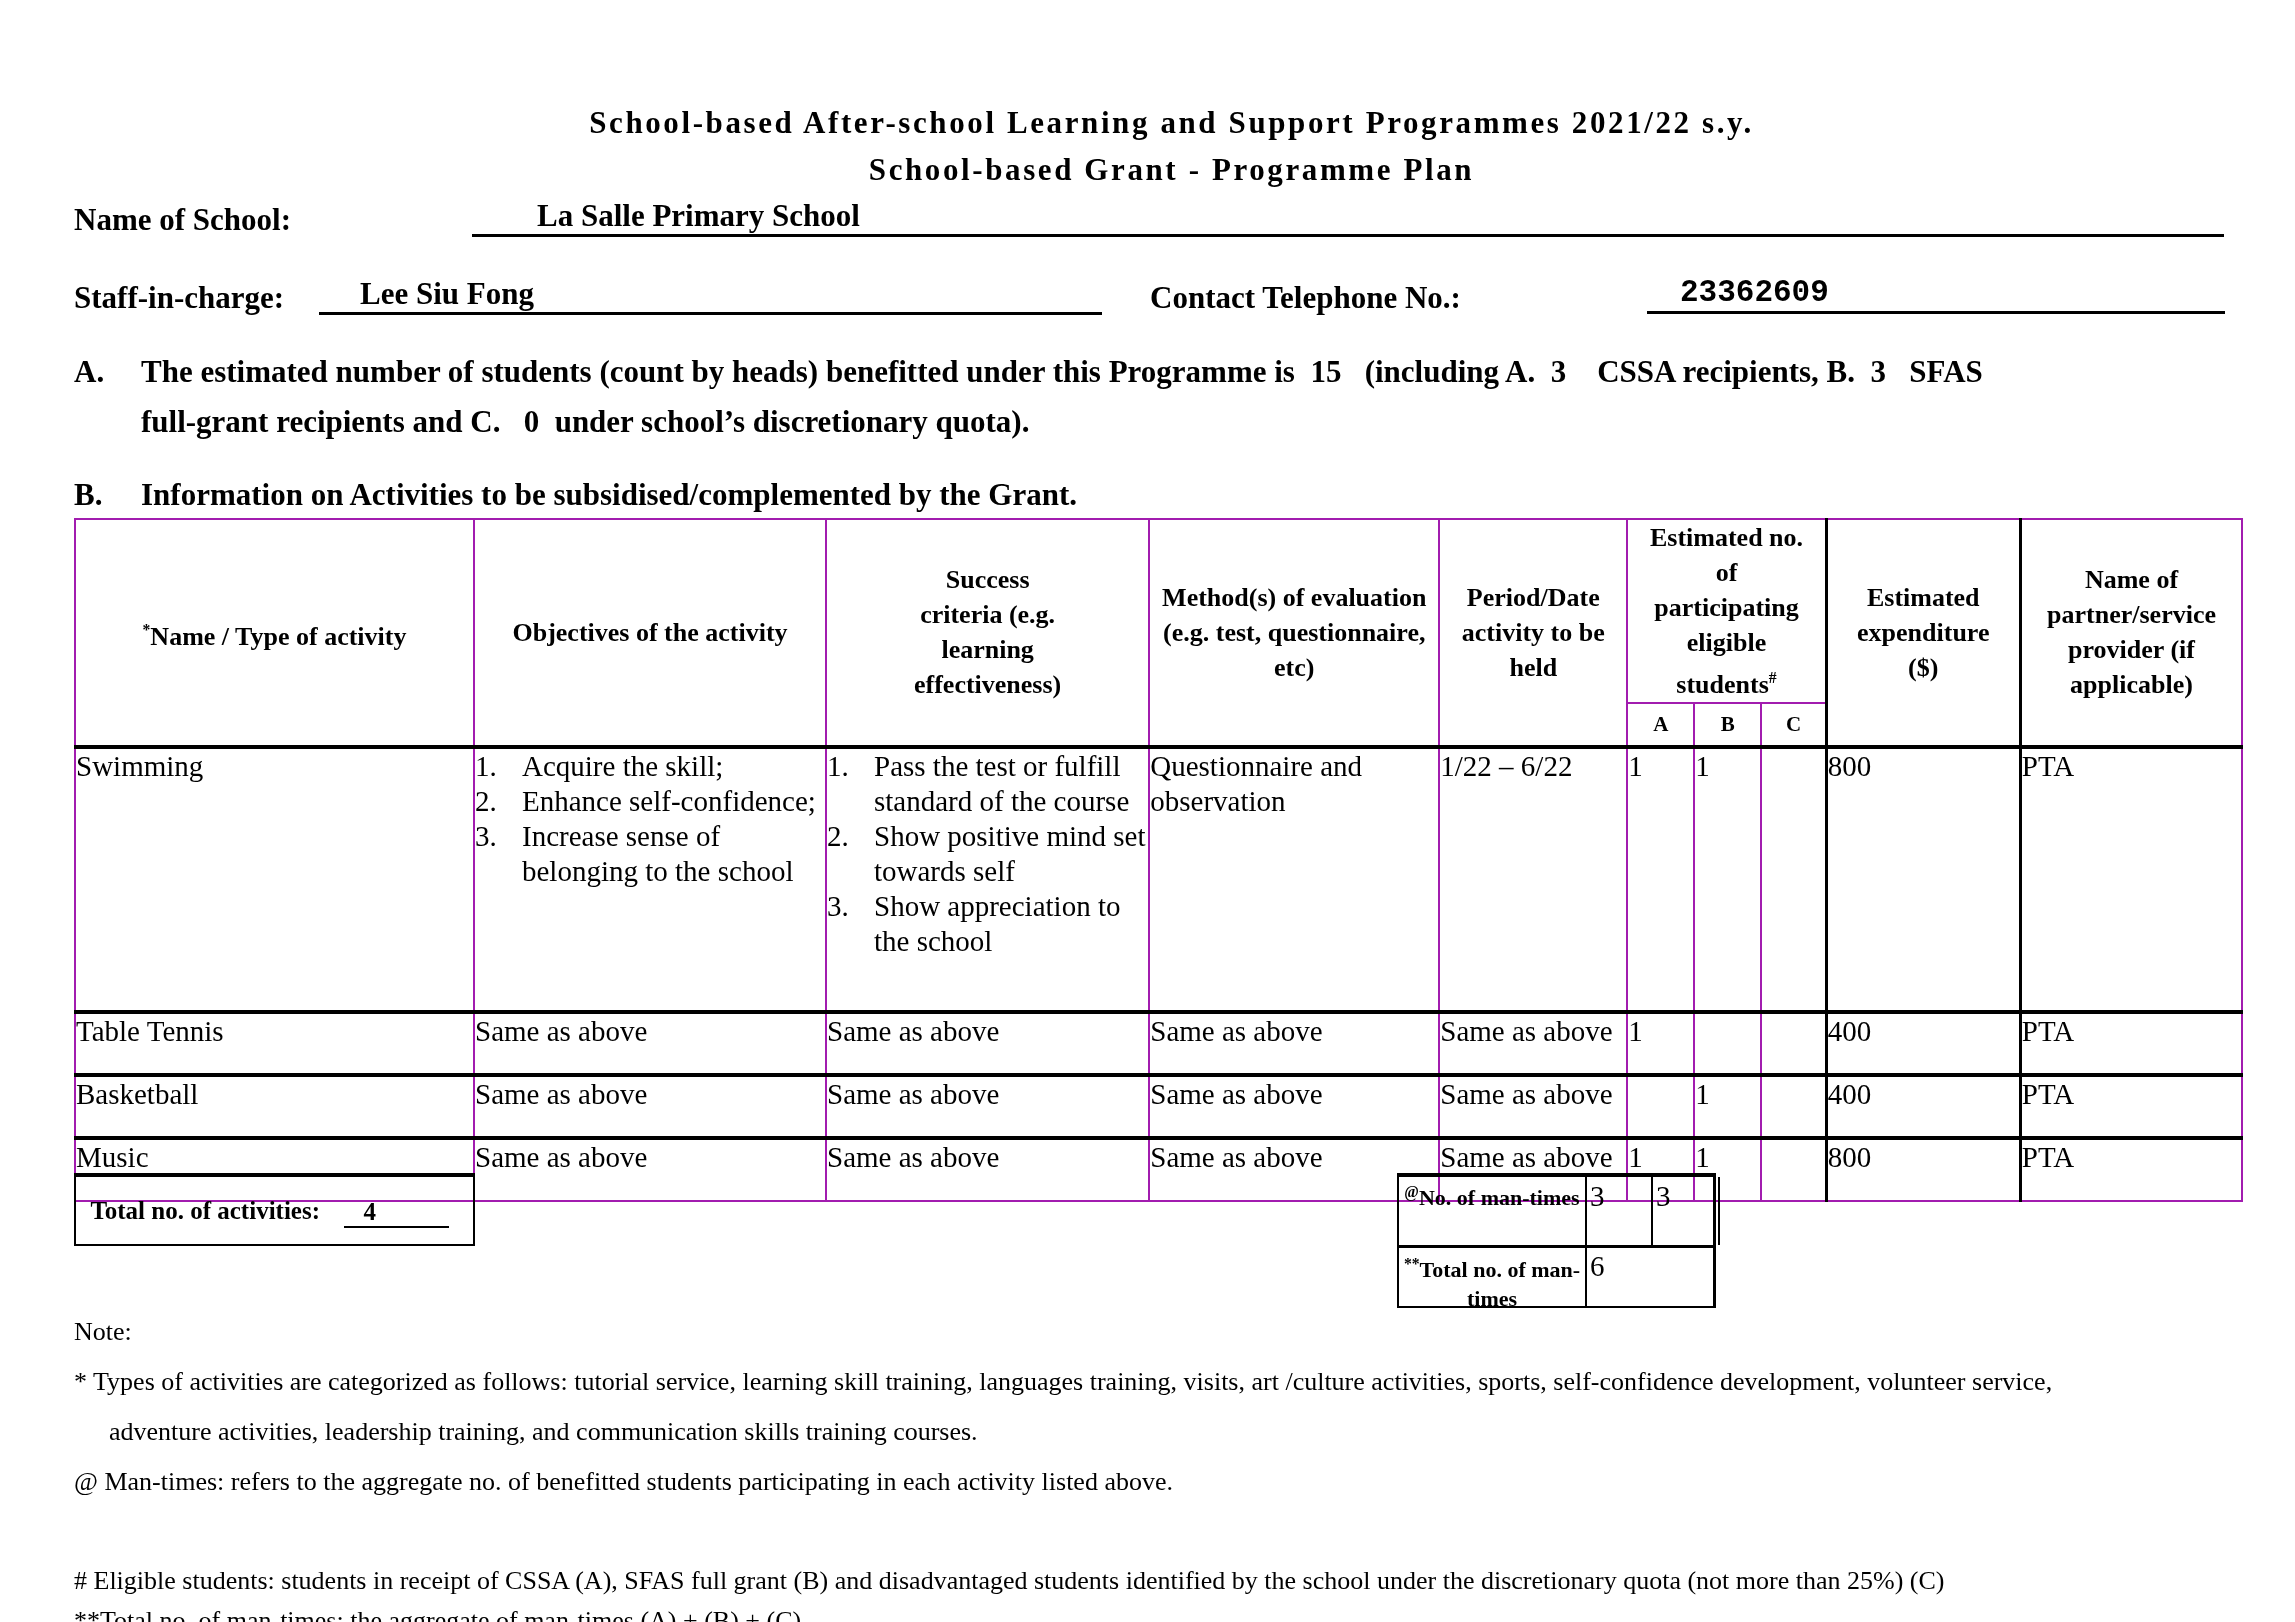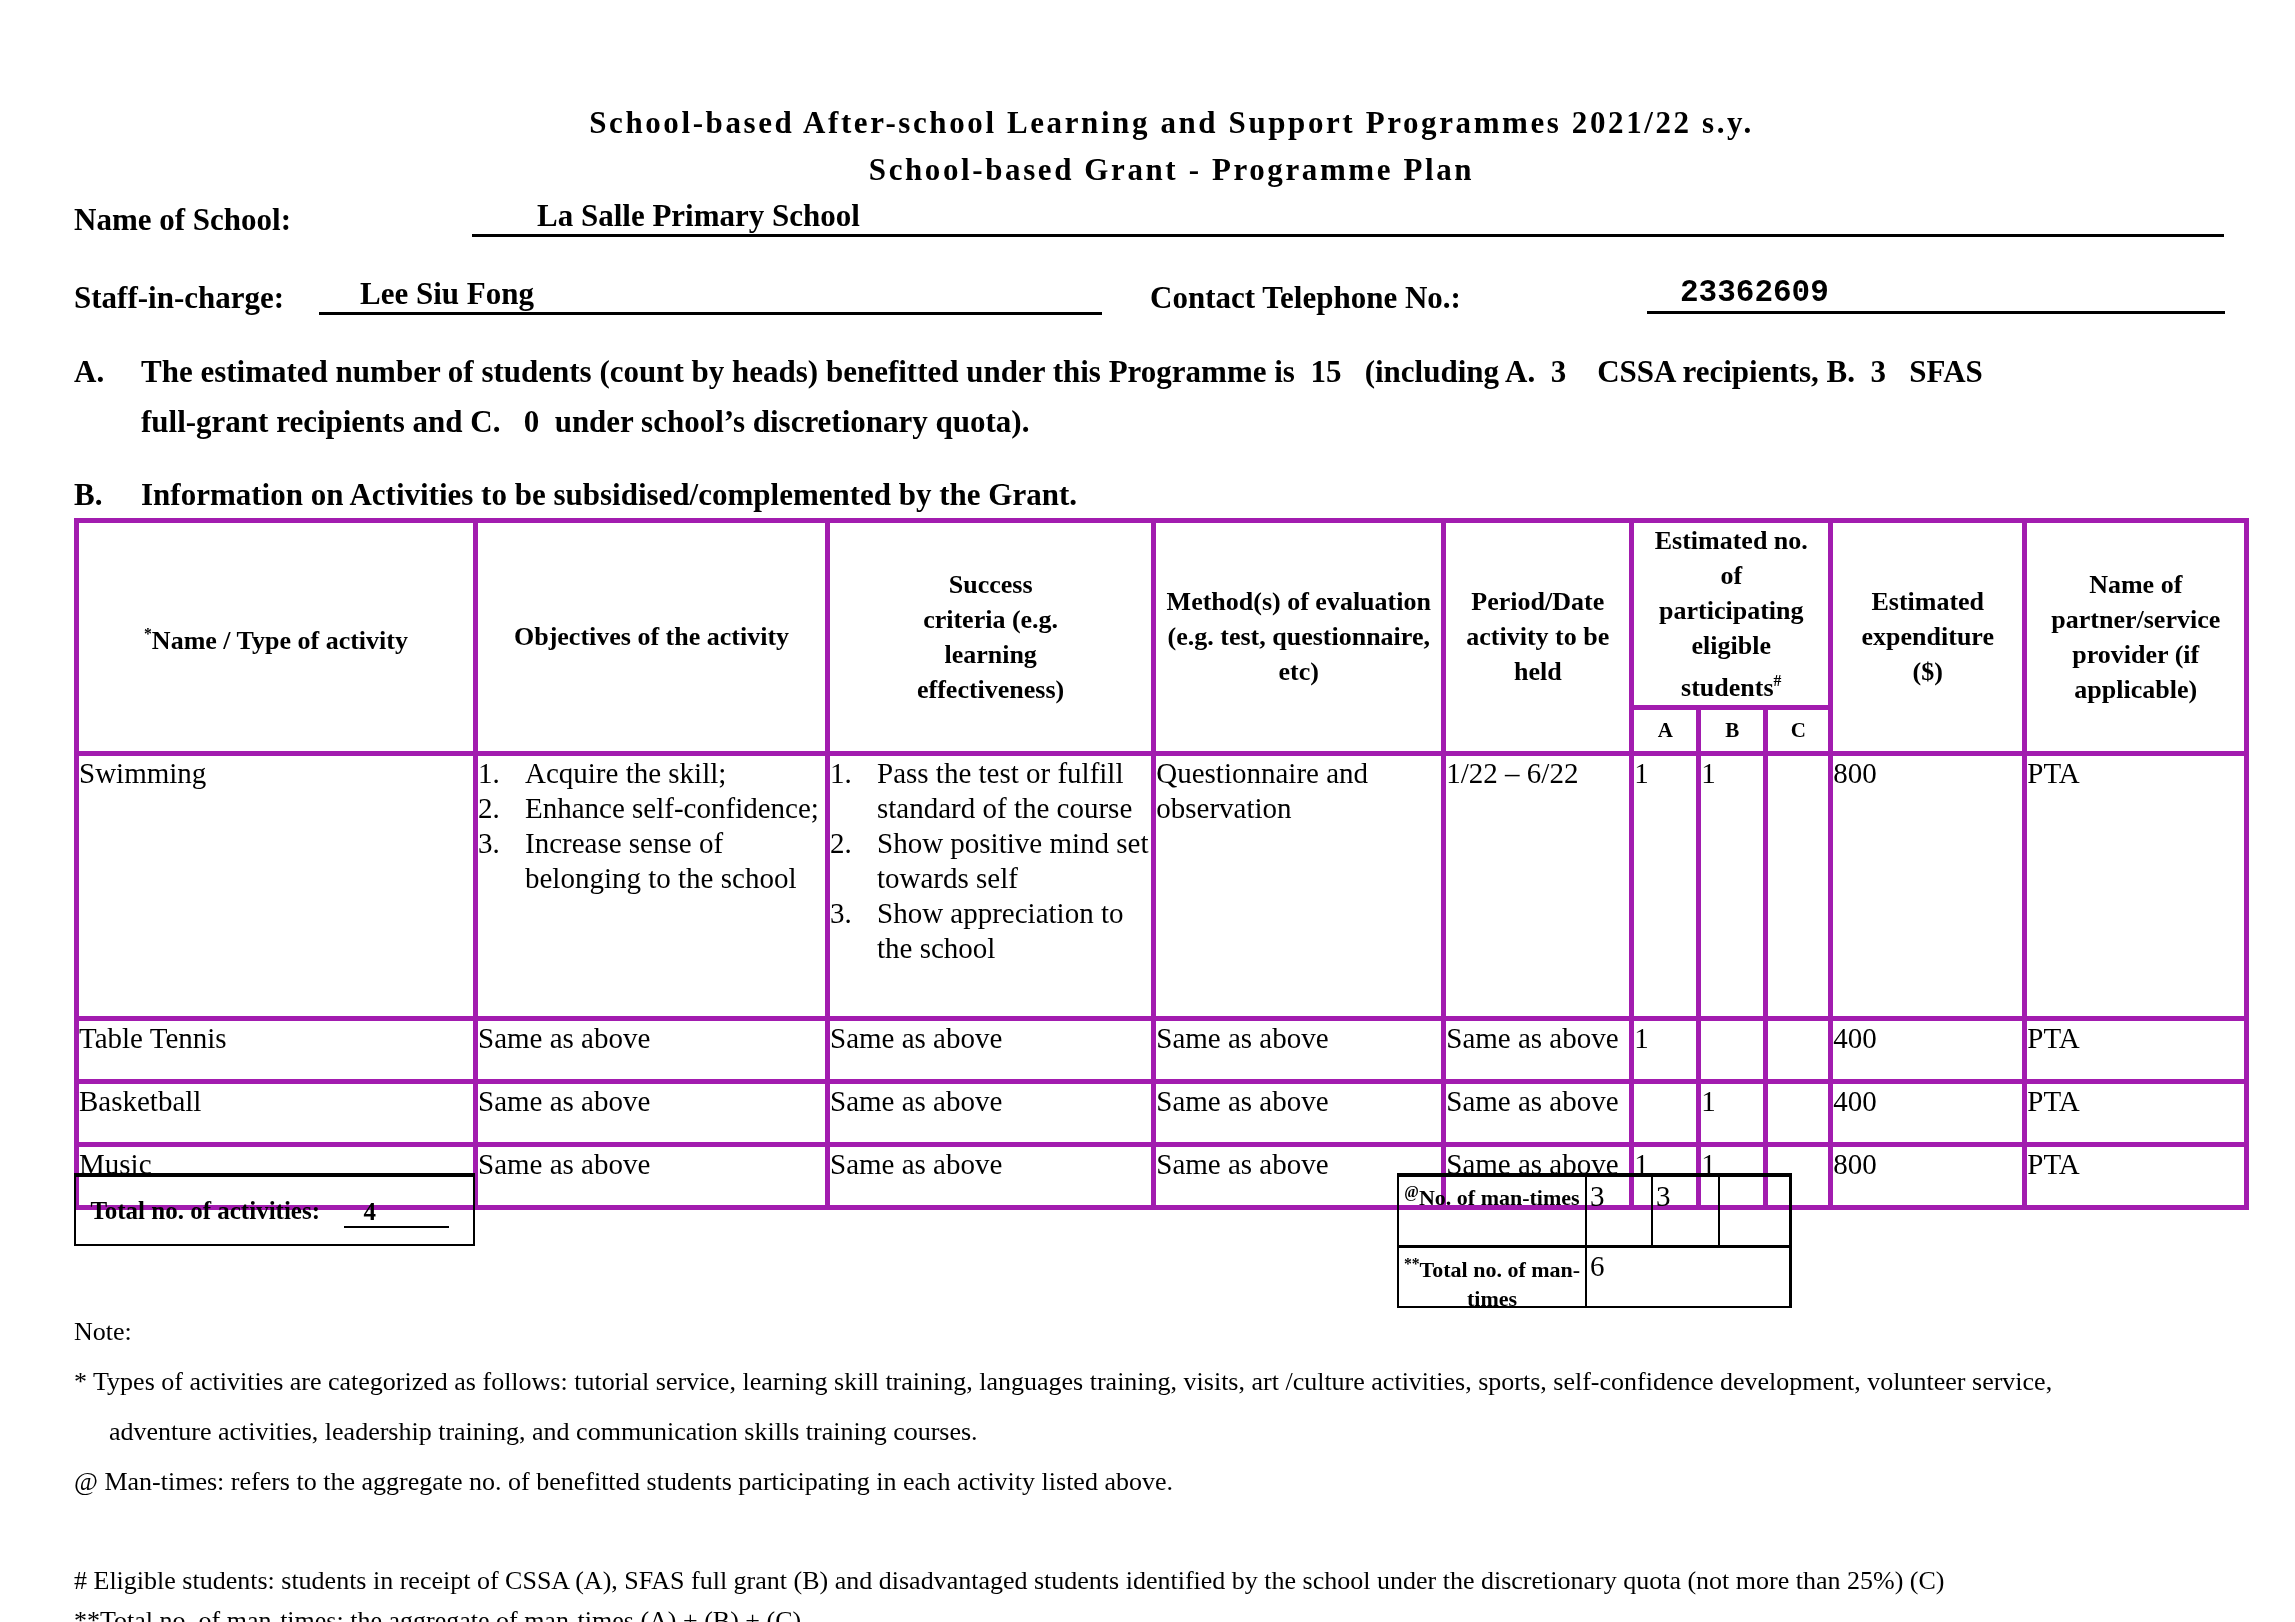--- a/index.html
+++ b/index.html
@@ -4,21 +4,21 @@
 <style>
   html, body { margin:0; padding:0; background:#fff; }
   body { width:2295px; height:1622px; position:relative; overflow:hidden; font-family:"Liberation Serif", serif; color:#000; }
   .abs { position:absolute; }
   .title { left:0; width:2343px; text-align:center; font-weight:bold; font-size:31px; letter-spacing:2.6px; }
   .lbl { font-size:31px; font-weight:bold; }
   .fill { position:absolute; font-size:31px; font-weight:bold; height:38px; border-bottom:3.3px solid #000; box-sizing:border-box; line-height:33px; }
   .para { font-size:31px; font-weight:bold; line-height:50px; }
   .u { text-decoration-thickness:2.6px; }
   table.grid { position:absolute; left:74px; top:518px; border-collapse:collapse; font-size:29px; }
-  table.grid td { border:5px solid #a21caf; vertical-align:top; padding:0; line-height:35px; }
+  table.grid td { border:2px solid #a21caf; vertical-align:top; padding:0; line-height:35px; }
   td.h { text-align:center; vertical-align:middle !important; font-weight:bold; font-size:26px; line-height:31px; }
   td.hs { text-align:center; vertical-align:middle !important; font-weight:bold; font-size:21px; height:41px; }
   tr.rowsep td { border-top:4.6px solid #000; }
   .thick-l { border-left:3.9px solid #000 !important; }
   ol.lst { margin:0; padding:0 0 0 0; list-style:none; }
   ol.lst li { display:flex; }
   ol.lst li .n { width:47px; flex:none; }
   .box { position:absolute; border:2.6px solid #000; box-sizing:border-box; }
   .note { font-size:26px; line-height:50px; }
   sup { font-size:15.7px; }
@@ -161,21 +161,21 @@
     <td class="thick-l">PTA</td>
   </tr>
 </tbody>
   </table>
 
 <div class="box" style="left:74px; top:1173px; width:401px; height:73px; border-top-width:4.6px;">
   <div class="abs" style="left:14.4px; top:19.6px; font-size:25px; font-weight:bold;">Total no. of activities:</div>
   <div class="abs" style="left:268px; top:19.6px; width:105px; font-size:25px; font-weight:bold; border-bottom:2.6px solid #000; padding-left:19.6px; box-sizing:border-box; line-height:29px;">4</div>
 </div>
 
-<div class="box" style="left:1397px; top:1173px; width:395px; height:135px; border-top-width:4.6px; border-right-width:3.9px;">
+<div class="box" style="left:1397px; top:1173px; width:319px; height:135px; border-top-width:4.6px; border-right-width:3.9px;">
 
   <div class="abs" style="left:0; top:68px; width:100%; border-top:3.3px solid #000;"></div>
   <div class="abs" style="left:186px; top:0; height:100%; border-left:2px solid #000;"></div>
   <div class="abs" style="left:252px; top:0; height:68px; border-left:2px solid #000;"></div>
   <div class="abs" style="left:319px; top:0; height:68px; border-left:2px solid #000;"></div>
 
   <div class="abs" style="left:0; top:0; width:186px; text-align:center; font-weight:bold; font-size:22px; line-height:30px;"><sup>@</sup><span>No. of man-times</span></div>
   <div class="abs" style="left:191px; top:2.6px; font-size:29px;">3</div>
   <div class="abs" style="left:257px; top:2.6px; font-size:29px;">3</div>
   <div class="abs" style="left:324px; top:2.6px; font-size:29px;"></div>

